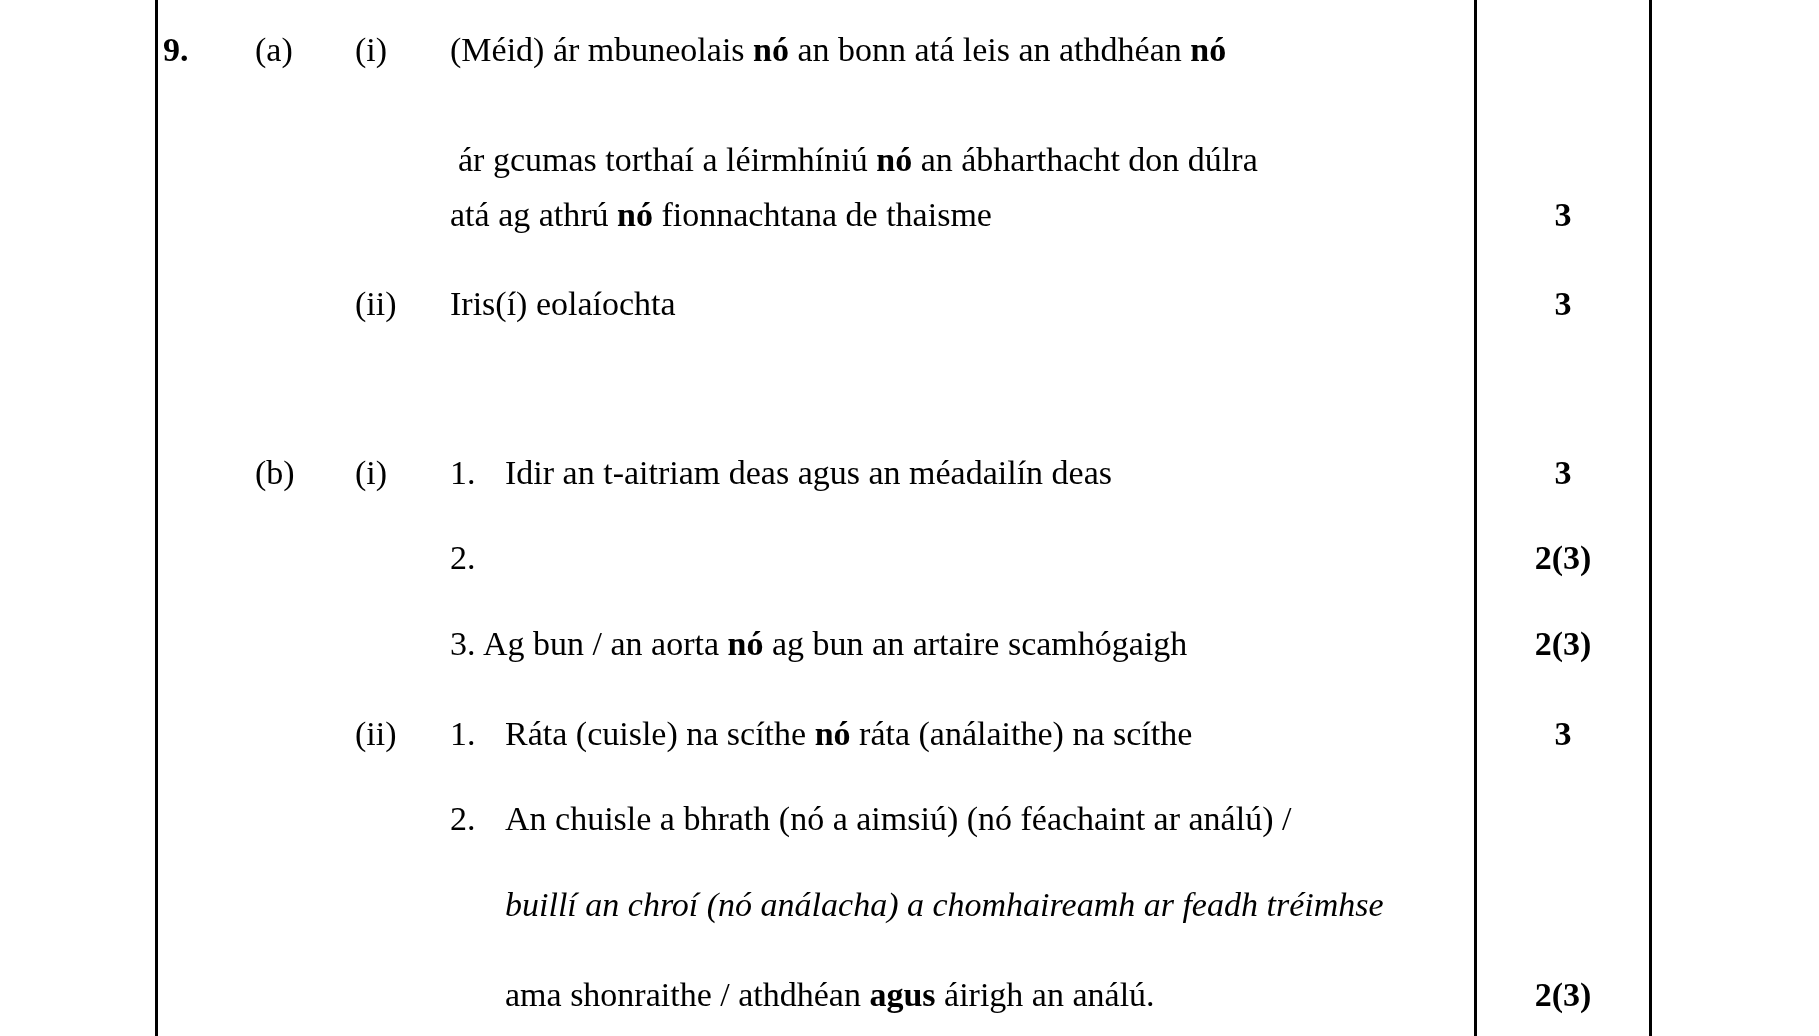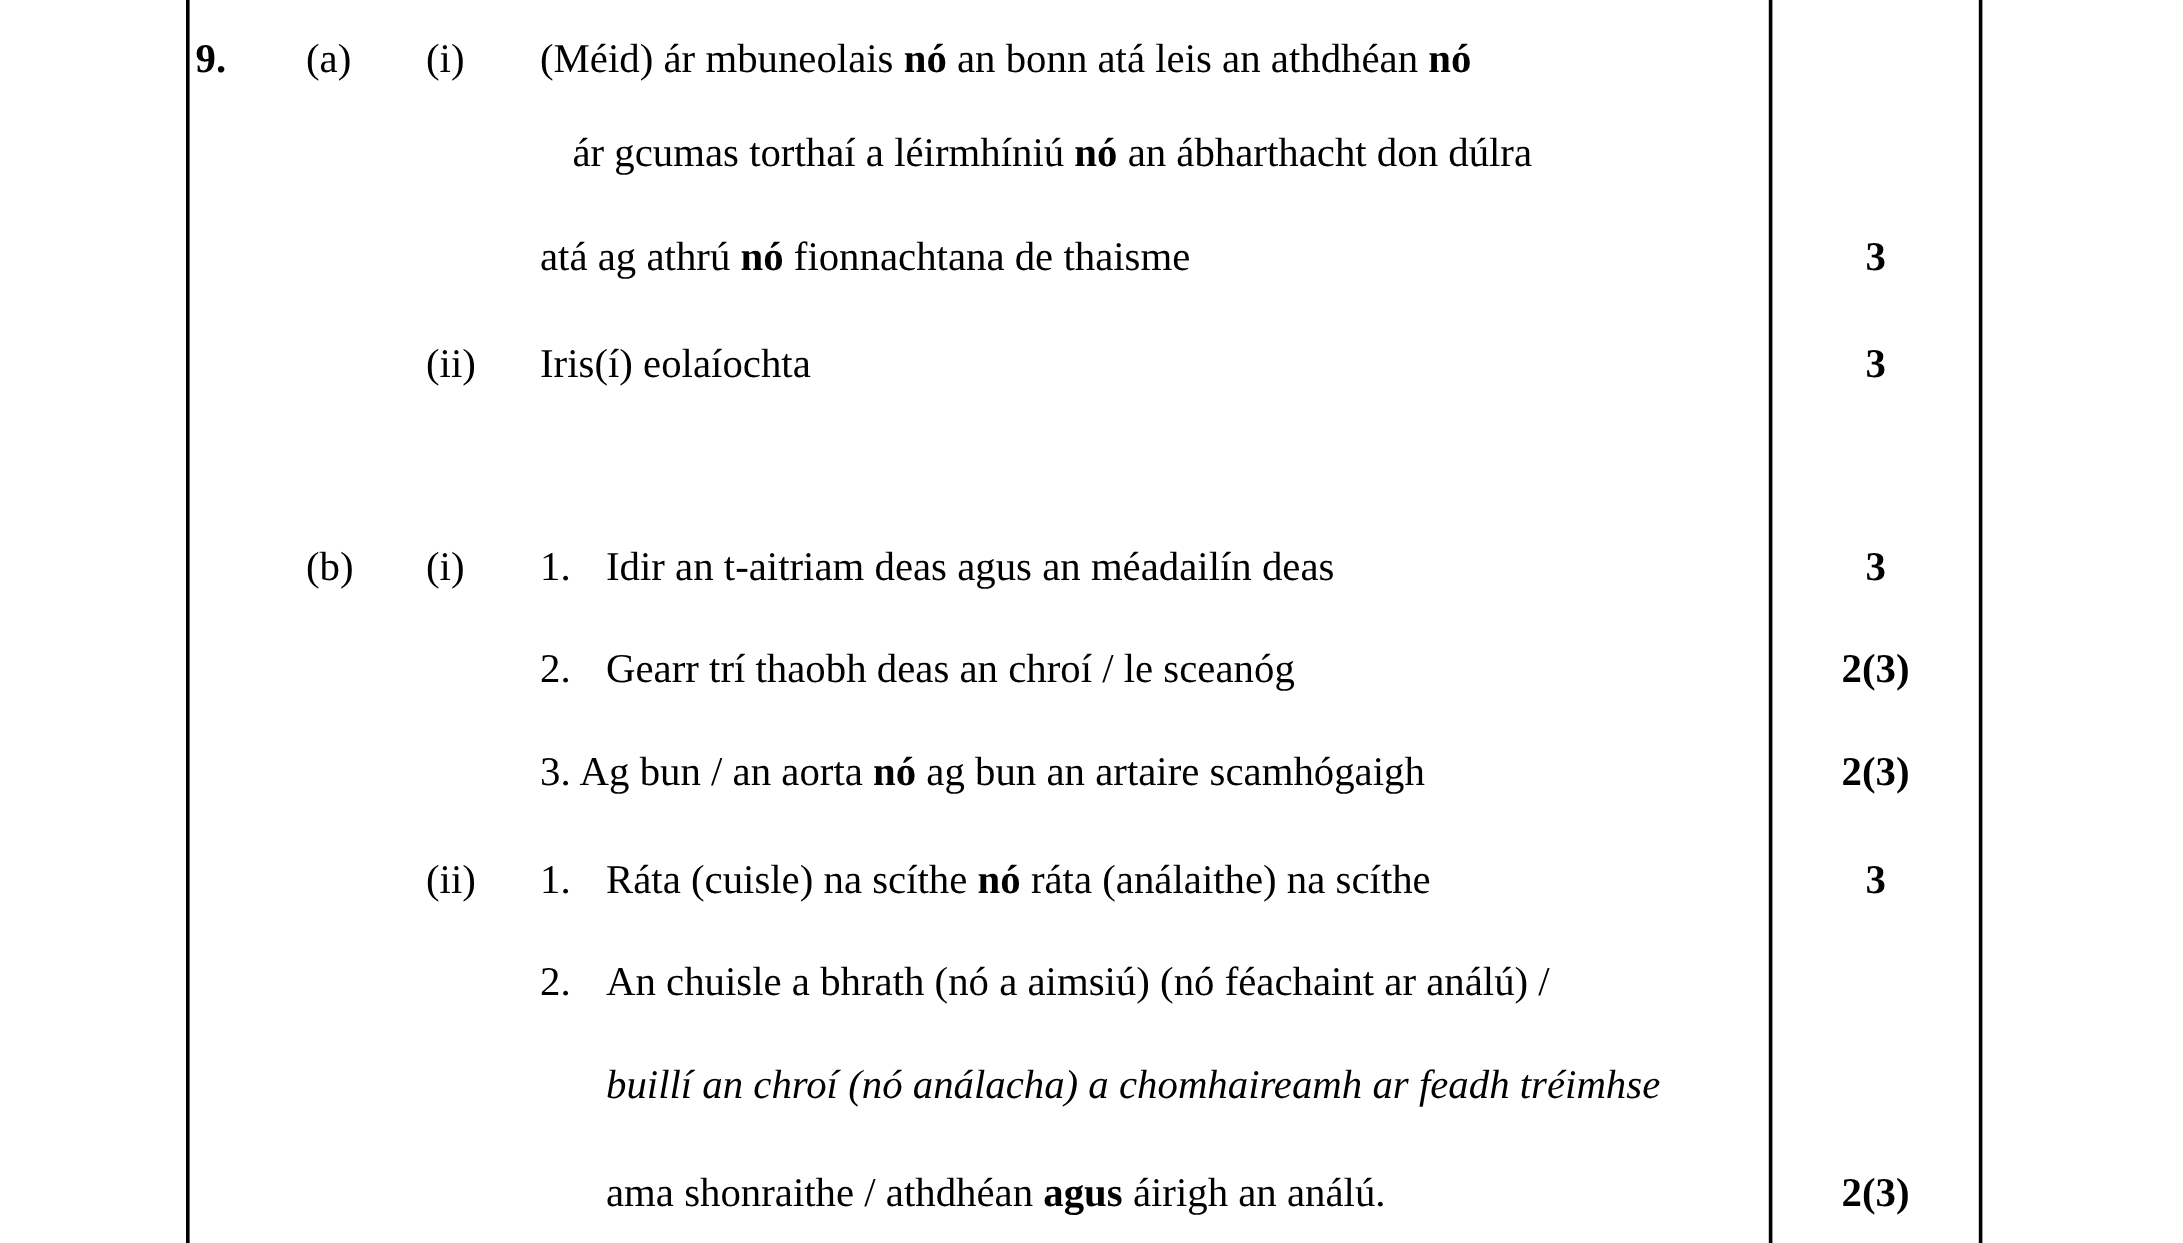--- a/index.html
+++ b/index.html
@@ -61,41 +61,40 @@
   <div class="vline marks-left"></div>
   <div class="vline marks-right"></div>
   <div id="rows">
       <div class="row" style="top: 24px;">
         <span class="cell q-number">9.</span>
         <span class="cell part-label">(a)</span>
         <span class="cell sub-label">(i)</span>
         <span class="cell answer" style="left: 450px;"><span>(Méid) ár mbuneolais </span><b>nó</b><span> an bonn atá leis an athdhéan </span><b>nó</b></span>
       </div>
       <div class="row" style="top: 102px;">
-        <span class="cell answer" style="left: 477px;"><span>ár gcumas torthaí a léirmhíniú </span><b>nó</b><span> an ábharthacht don dúlra</span></span>
+        <span class="cell answer" style="left: 458px; margin-top: 32px;"><span>ár gcumas torthaí a léirmhíniú </span><b>nó</b><span> an ábharthacht don dúlra</span></span>
       </div>
       <div class="row" style="top: 189px;">
         <span class="cell answer" style="left: 450px;"><span>atá ag athrú </span><b>nó</b><span> fionnachtana de thaisme</span></span>
         <span class="cell mark">3</span>
       </div>
       <div class="row" style="top: 278px;">
         <span class="cell sub-label">(ii)</span>
         <span class="cell answer" style="left: 450px;"><span>Iris(í) eolaíochta</span></span>
         <span class="cell mark">3</span>
       </div>
       <div class="row" style="top: 447px;">
         <span class="cell part-label">(b)</span>
         <span class="cell sub-label">(i)</span>
         <span class="cell item-num">1.</span>
         <span class="cell answer" style="left: 505px;"><span>Idir an t-aitriam deas agus an méadailín deas</span></span>
         <span class="cell mark">3</span>
       </div>
       <div class="row" style="top: 532px;">
         <span class="cell item-num">2.</span>
-        <span class="cell answer" style="left: 505px;"><span>Gearr trí thaobh deas an chroí / le sceanóg</span></span>
         <span class="cell mark">2(3)</span>
       </div>
       <div class="row" style="top: 618px;">
         <span class="cell item-num">3.</span>
         <span class="cell answer" style="left: 483px;"><span>Ag bun / an aorta </span><b>nó</b><span> ag bun an artaire scamhógaigh</span></span>
         <span class="cell mark">2(3)</span>
       </div>
       <div class="row" style="top: 708px;">
         <span class="cell sub-label">(ii)</span>
         <span class="cell item-num">1.</span>

